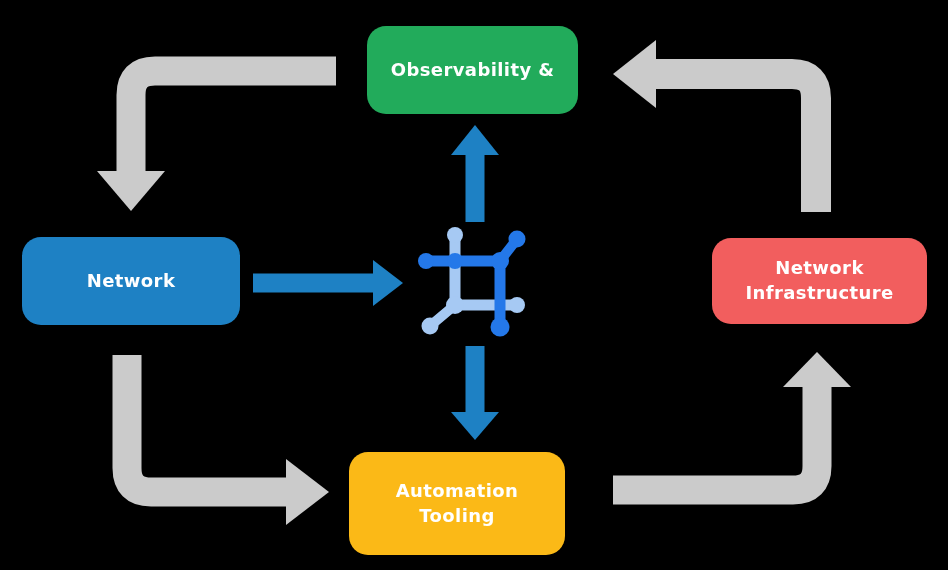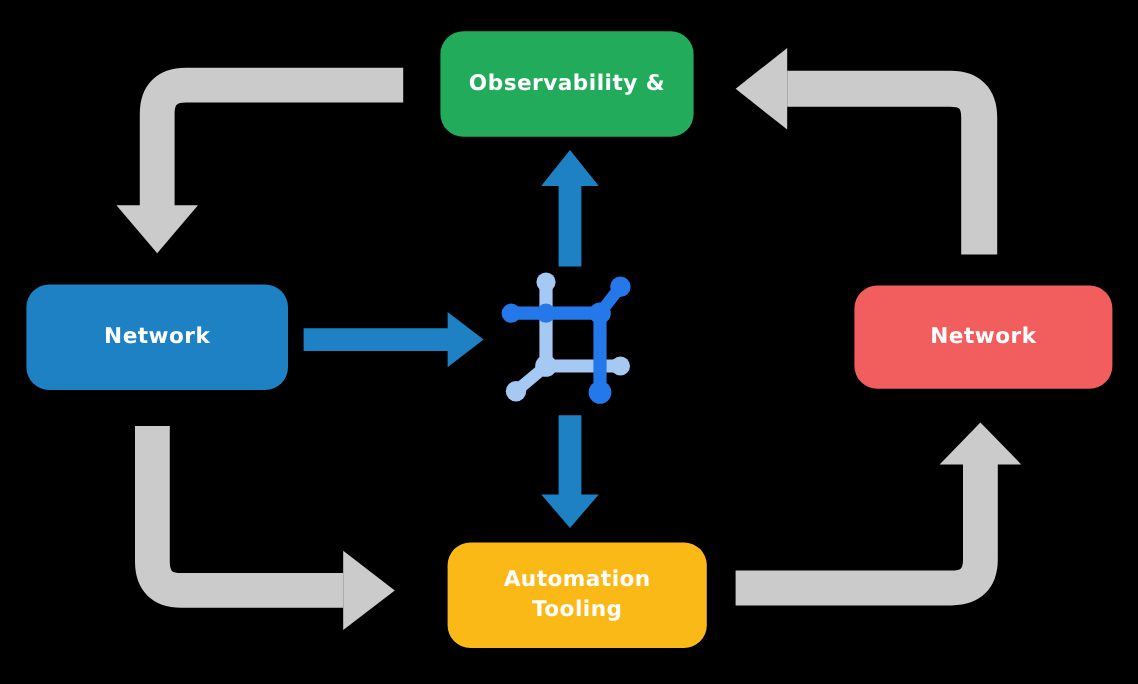--- a/index.html
+++ b/index.html
@@ -105,20 +105,21 @@
   <div class="node" style="left: 367px; top: 26px; width: 211px; height: 88px; background-color: rgb(34, 171, 91);">
     <span>Observability &amp;</span>
   </div>
 
   <div class="node" style="left: 22px; top: 237px; width: 218px; height: 88px; background-color: rgb(30, 129, 196);">
     <span>Network</span>
   </div>
 
   <div class="node" style="left: 712px; top: 238px; width: 215px; height: 86px; background-color: rgb(242, 94, 94);">
     <span>Network</span>
+    <span>Infrastructure</span>
   </div>
 
-  <div class="node" style="left: 373px; top: 452px; width: 216px; height: 88px; background-color: rgb(251, 185, 23);">
+  <div class="node" style="left: 349px; top: 452px; width: 216px; height: 103px; background-color: rgb(251, 185, 23);">
     <span>Automation</span>
     <span>Tooling</span>
   </div>
 
 </div>
 
 </body></html>

